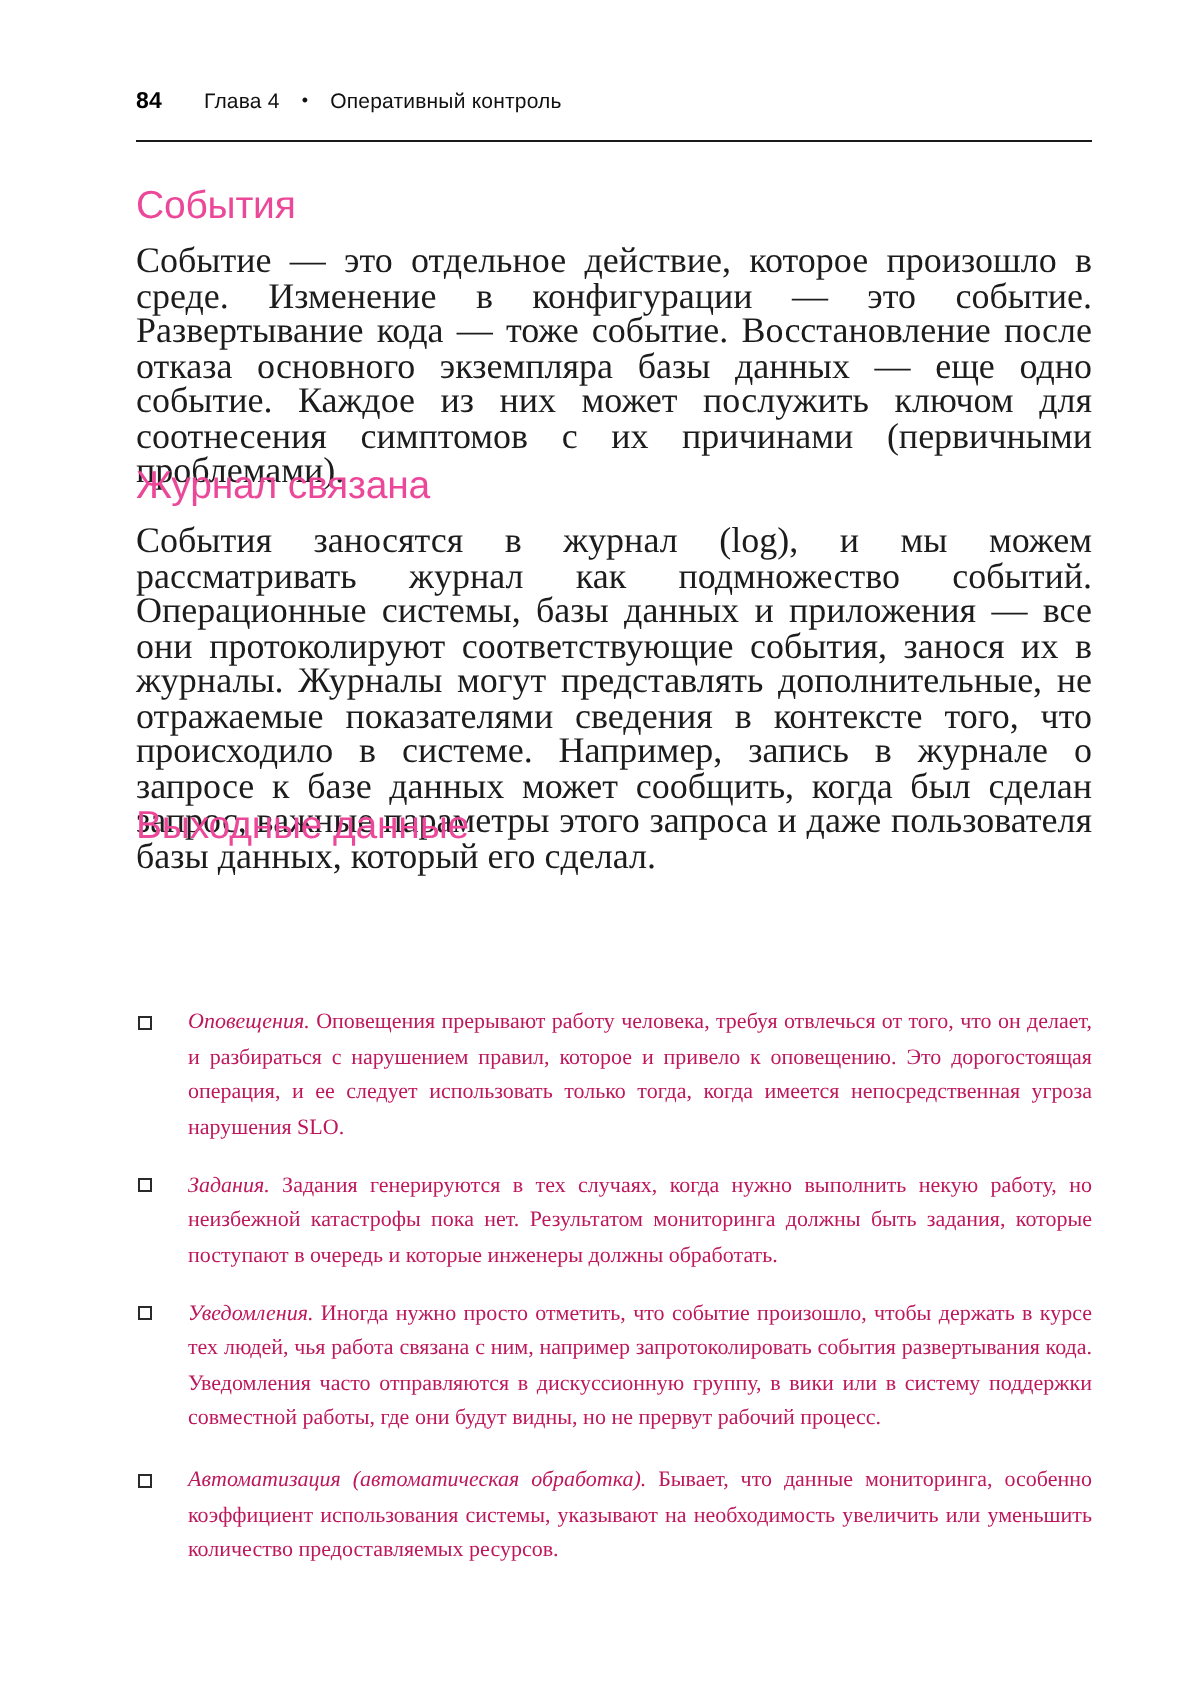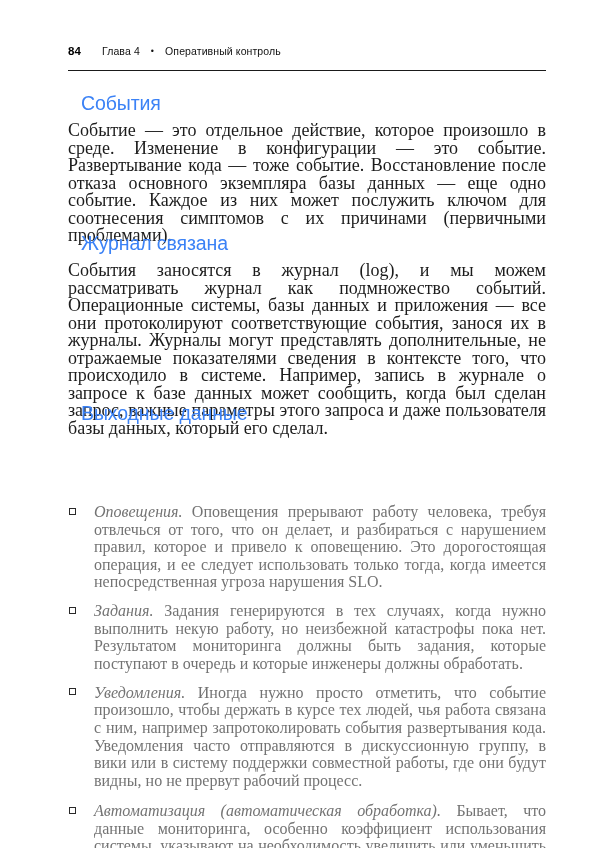--- a/index.html
+++ b/index.html
@@ -62,26 +62,26 @@
     left: 68px;
     top: 70px;
     width: 478px;
     height: 1px;
     background: #1a1a1a;
   }
 
   
   h2.sect {
     position: absolute;
-    left: 81px;
+    left: 68px;
     margin: 0;
     font-family: "Liberation Sans", sans-serif;
     font-weight: normal;
     font-size: 19.5px;
-    color: #3b82f6;
+    color: #ec4899;
     letter-spacing: -0.1px;
     line-height: 1;
   }
 
   
   p.body {
     position: absolute;
     left: 68px;
     width: 478px;
     margin: 0;
@@ -101,24 +101,24 @@
     width: 478px;
     margin: 0;
     padding: 0;
     list-style: none;
   }
   ul.squares > li {
     position: relative;
     padding-left: 26px;
     margin: 0 0 11.5px 0;
     font-family: "Liberation Serif", serif;
-    font-size: 16px;
+    font-size: 11px;
     line-height: 17.55px;
     text-align: justify;
-    color: #737373;
+    color: #be185d;
   }
   ul.squares > li:last-child {
     margin-bottom: 0;
     margin-top: 13px;
   }
   .sq-marker {
     position: absolute;
     left: 1px;
     top: 4.5px;
     width: 7px;

